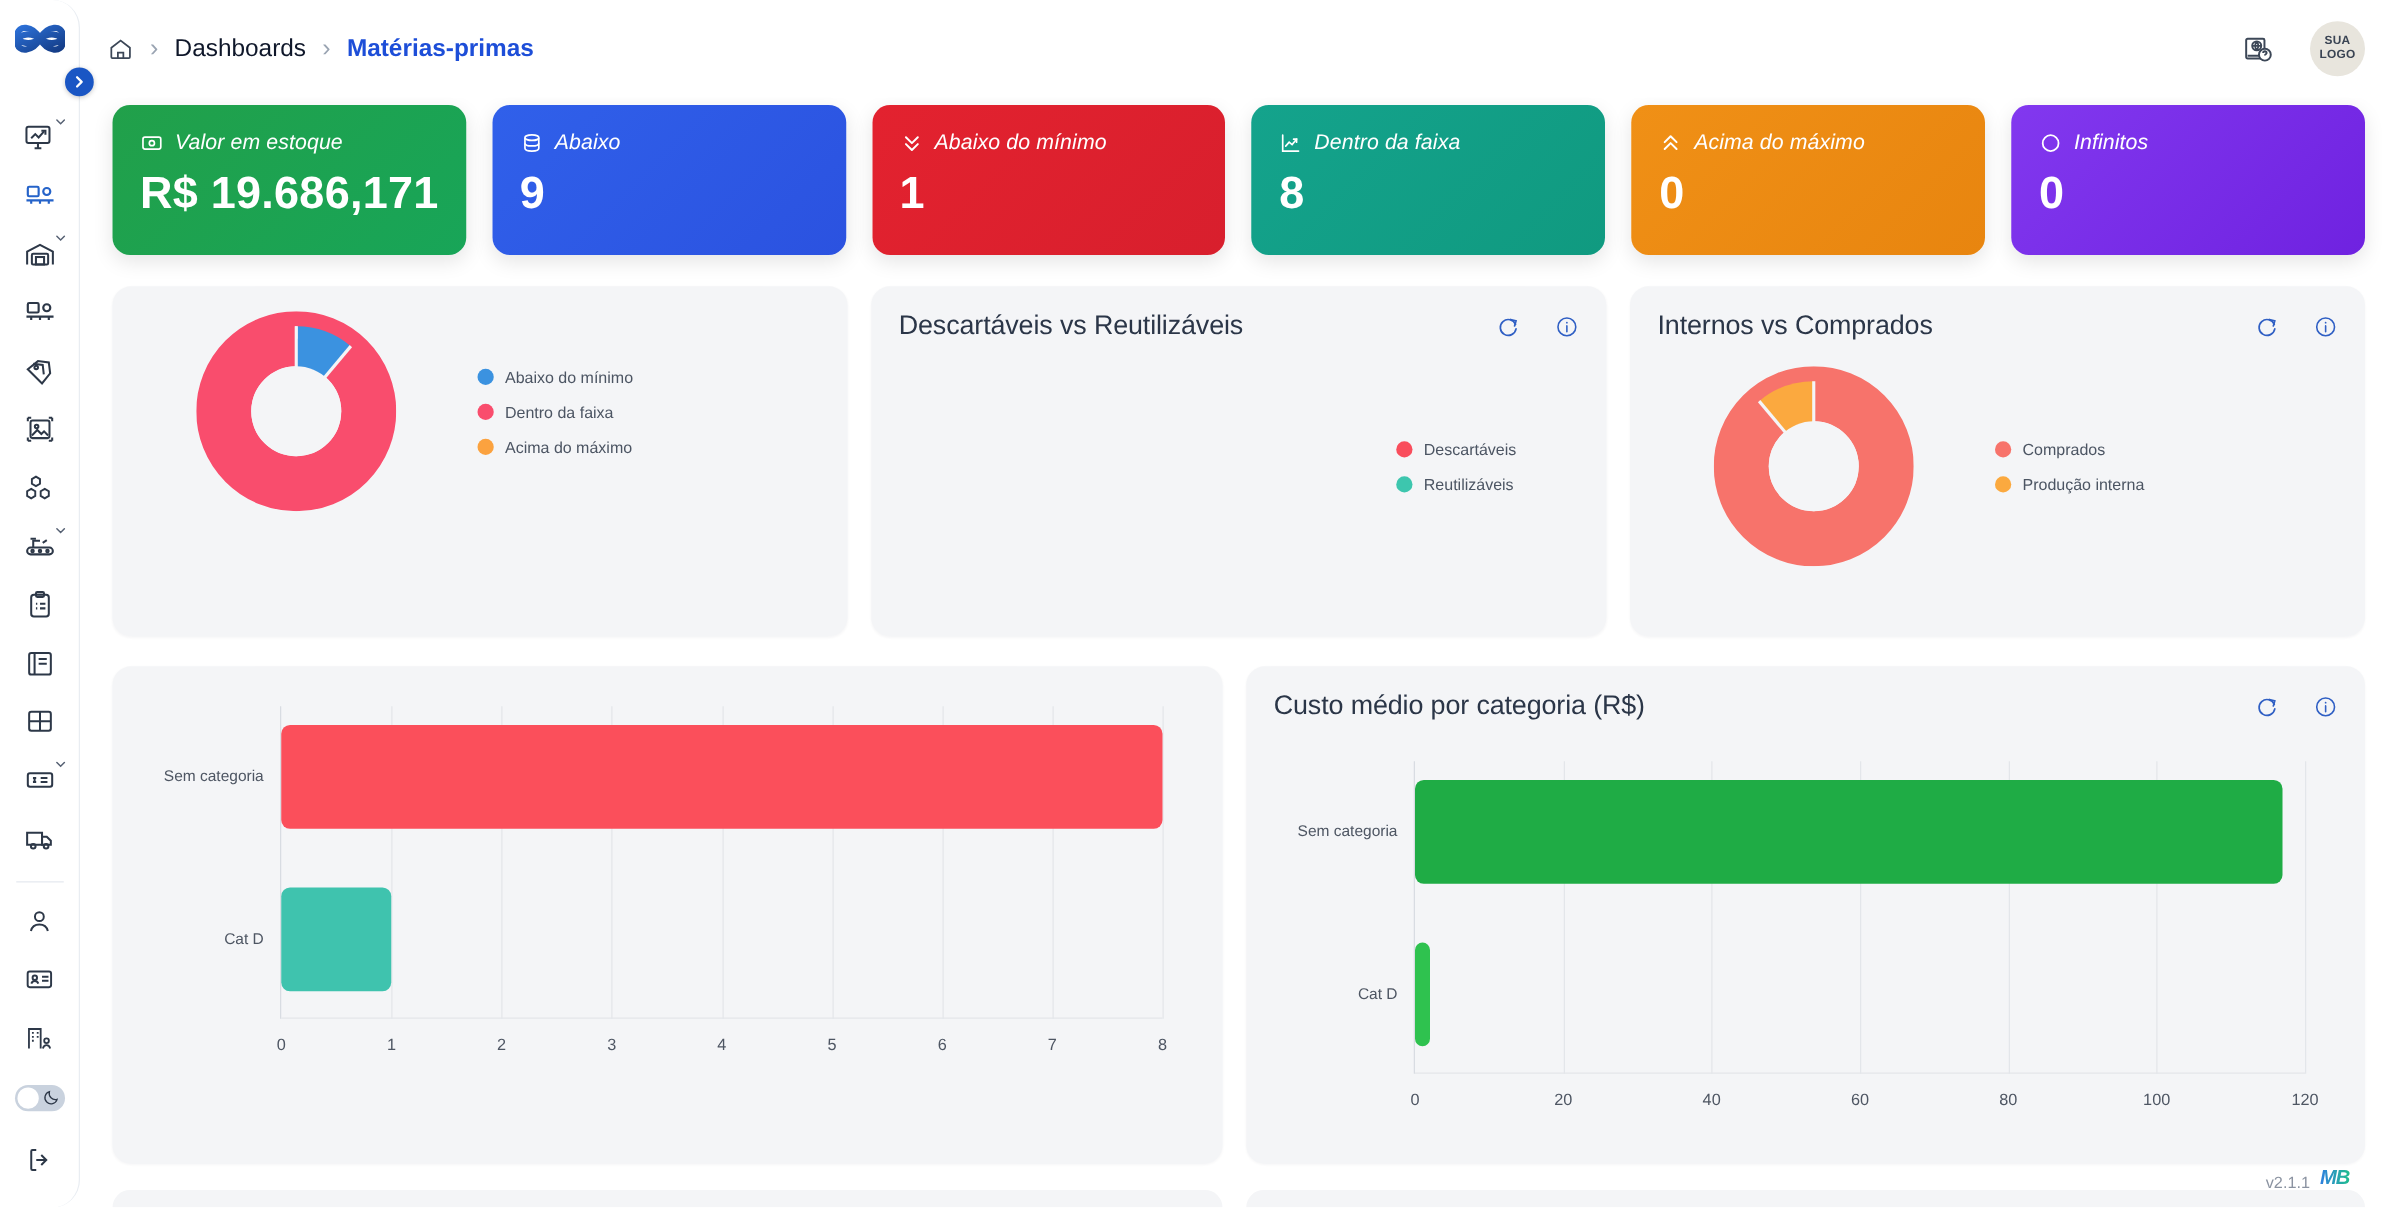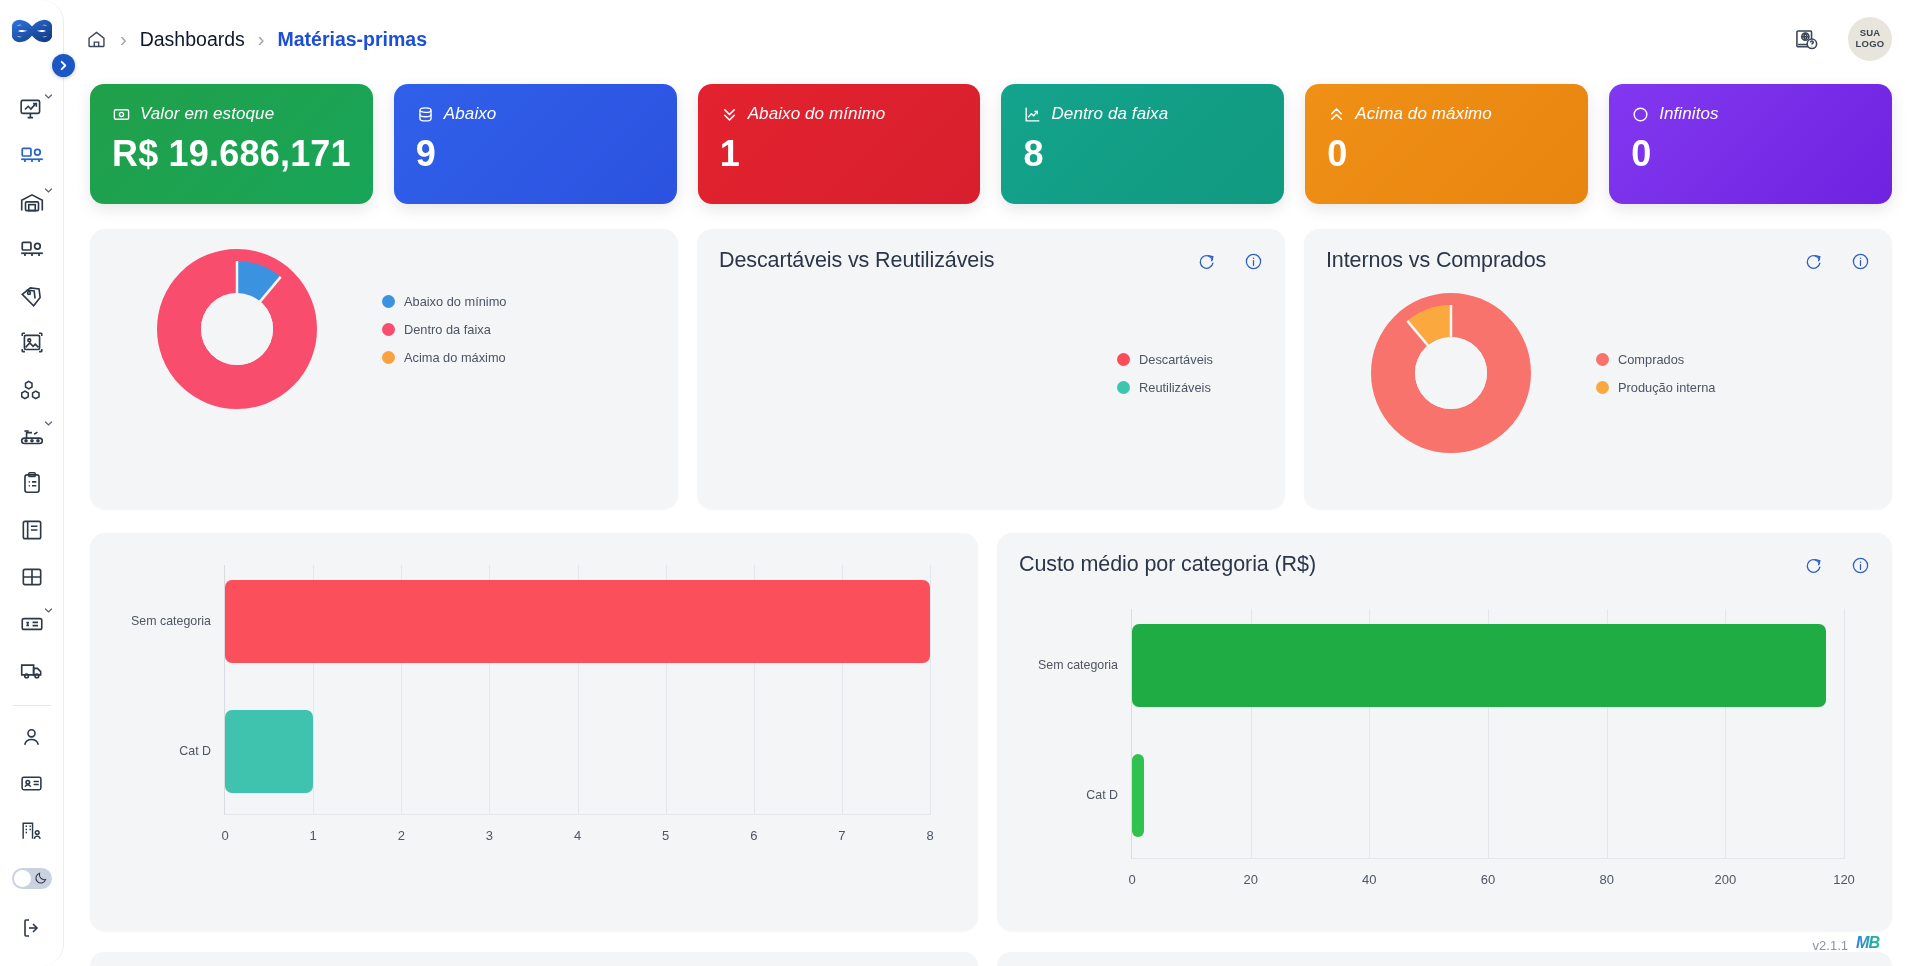--- a/index.html
+++ b/index.html
@@ -681,21 +681,21 @@
             <span class="ylab" style="top:22.5%">Sem categoria</span>
 
             <div class="bar" style="left:0;top:58%;height:33%;width:1.7%;background:#2fc24f"></div>
             <span class="ylab" style="top:74.5%">Cat D</span>
 
             <span class="xtick" style="left:0">0</span>
             <span class="xtick" style="left:16.666%">20</span>
             <span class="xtick" style="left:33.333%">40</span>
             <span class="xtick" style="left:50%">60</span>
             <span class="xtick" style="left:66.666%">80</span>
-            <span class="xtick" style="left:83.333%">200</span>
+            <span class="xtick" style="left:83.333%">100</span>
             <span class="xtick" style="left:100%">120</span>
           </div>
         </div>
       </div>
     </section>
 
     <div class="bottom-strip">
       <div class="bs-left"></div>
       <div class="bs-right"></div>
     </div>

